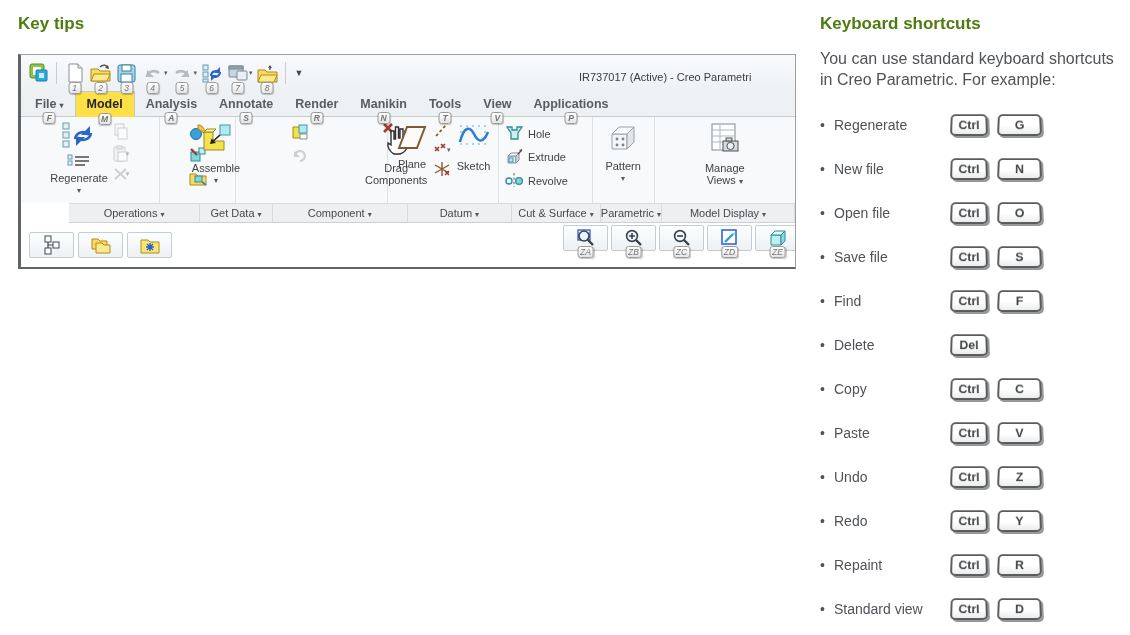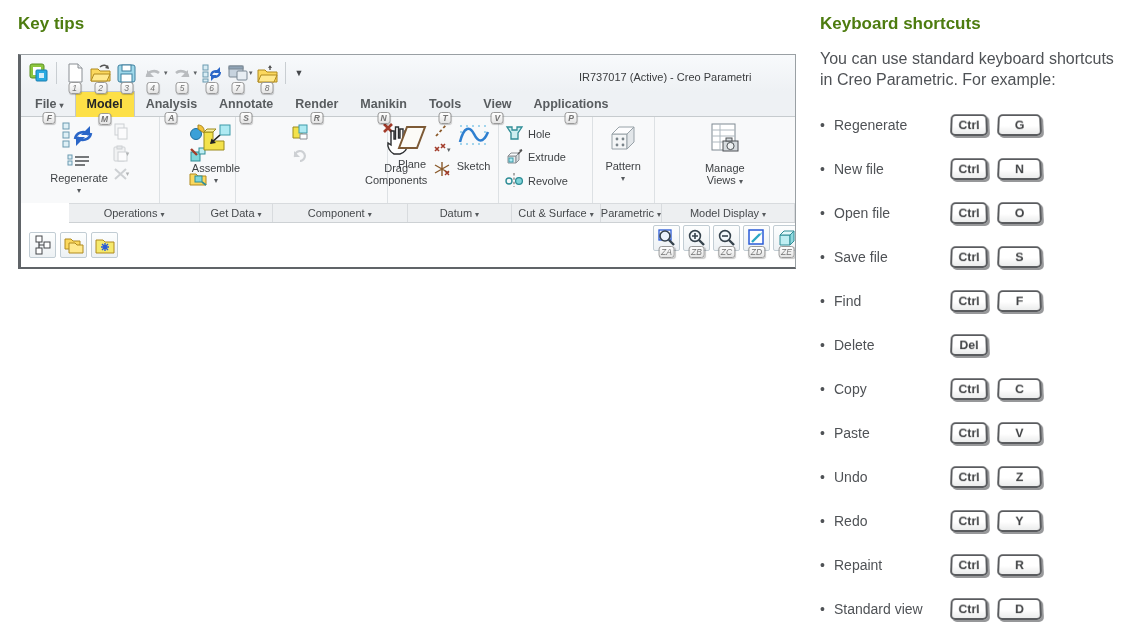--- a/index.html
+++ b/index.html
@@ -99,21 +99,21 @@
   }
   .glabel {
     font-size:11px; color:#46494c; text-align:center; line-height:18px;
     border-right:1px solid #d8dbde; white-space:nowrap;
   }
   .glabel .arr-in { margin-left:3px; }
   
   .lower { position:absolute; top:169px; left:0; right:0; bottom:0; background:#ffffff; }
   .ltb { position:absolute; left:8px; top:8px; display:flex; gap:4px; }
   .tool-btn {
-    position:relative; width:27px; height:26px; display:flex; align-items:center; justify-content:center;
+    position:relative; width:45px; height:26px; display:flex; align-items:center; justify-content:center;
     border:1px solid #c2cdd4; border-radius:2px; background:linear-gradient(#fdfefe,#edf1f4);
   }
   .rtb { position:absolute; right:-5px; top:1px; display:flex; gap:3px; }
 </style>
 </head>
 <body>
 
 <div class="col-left">
   <h2>Key tips</h2>
 

